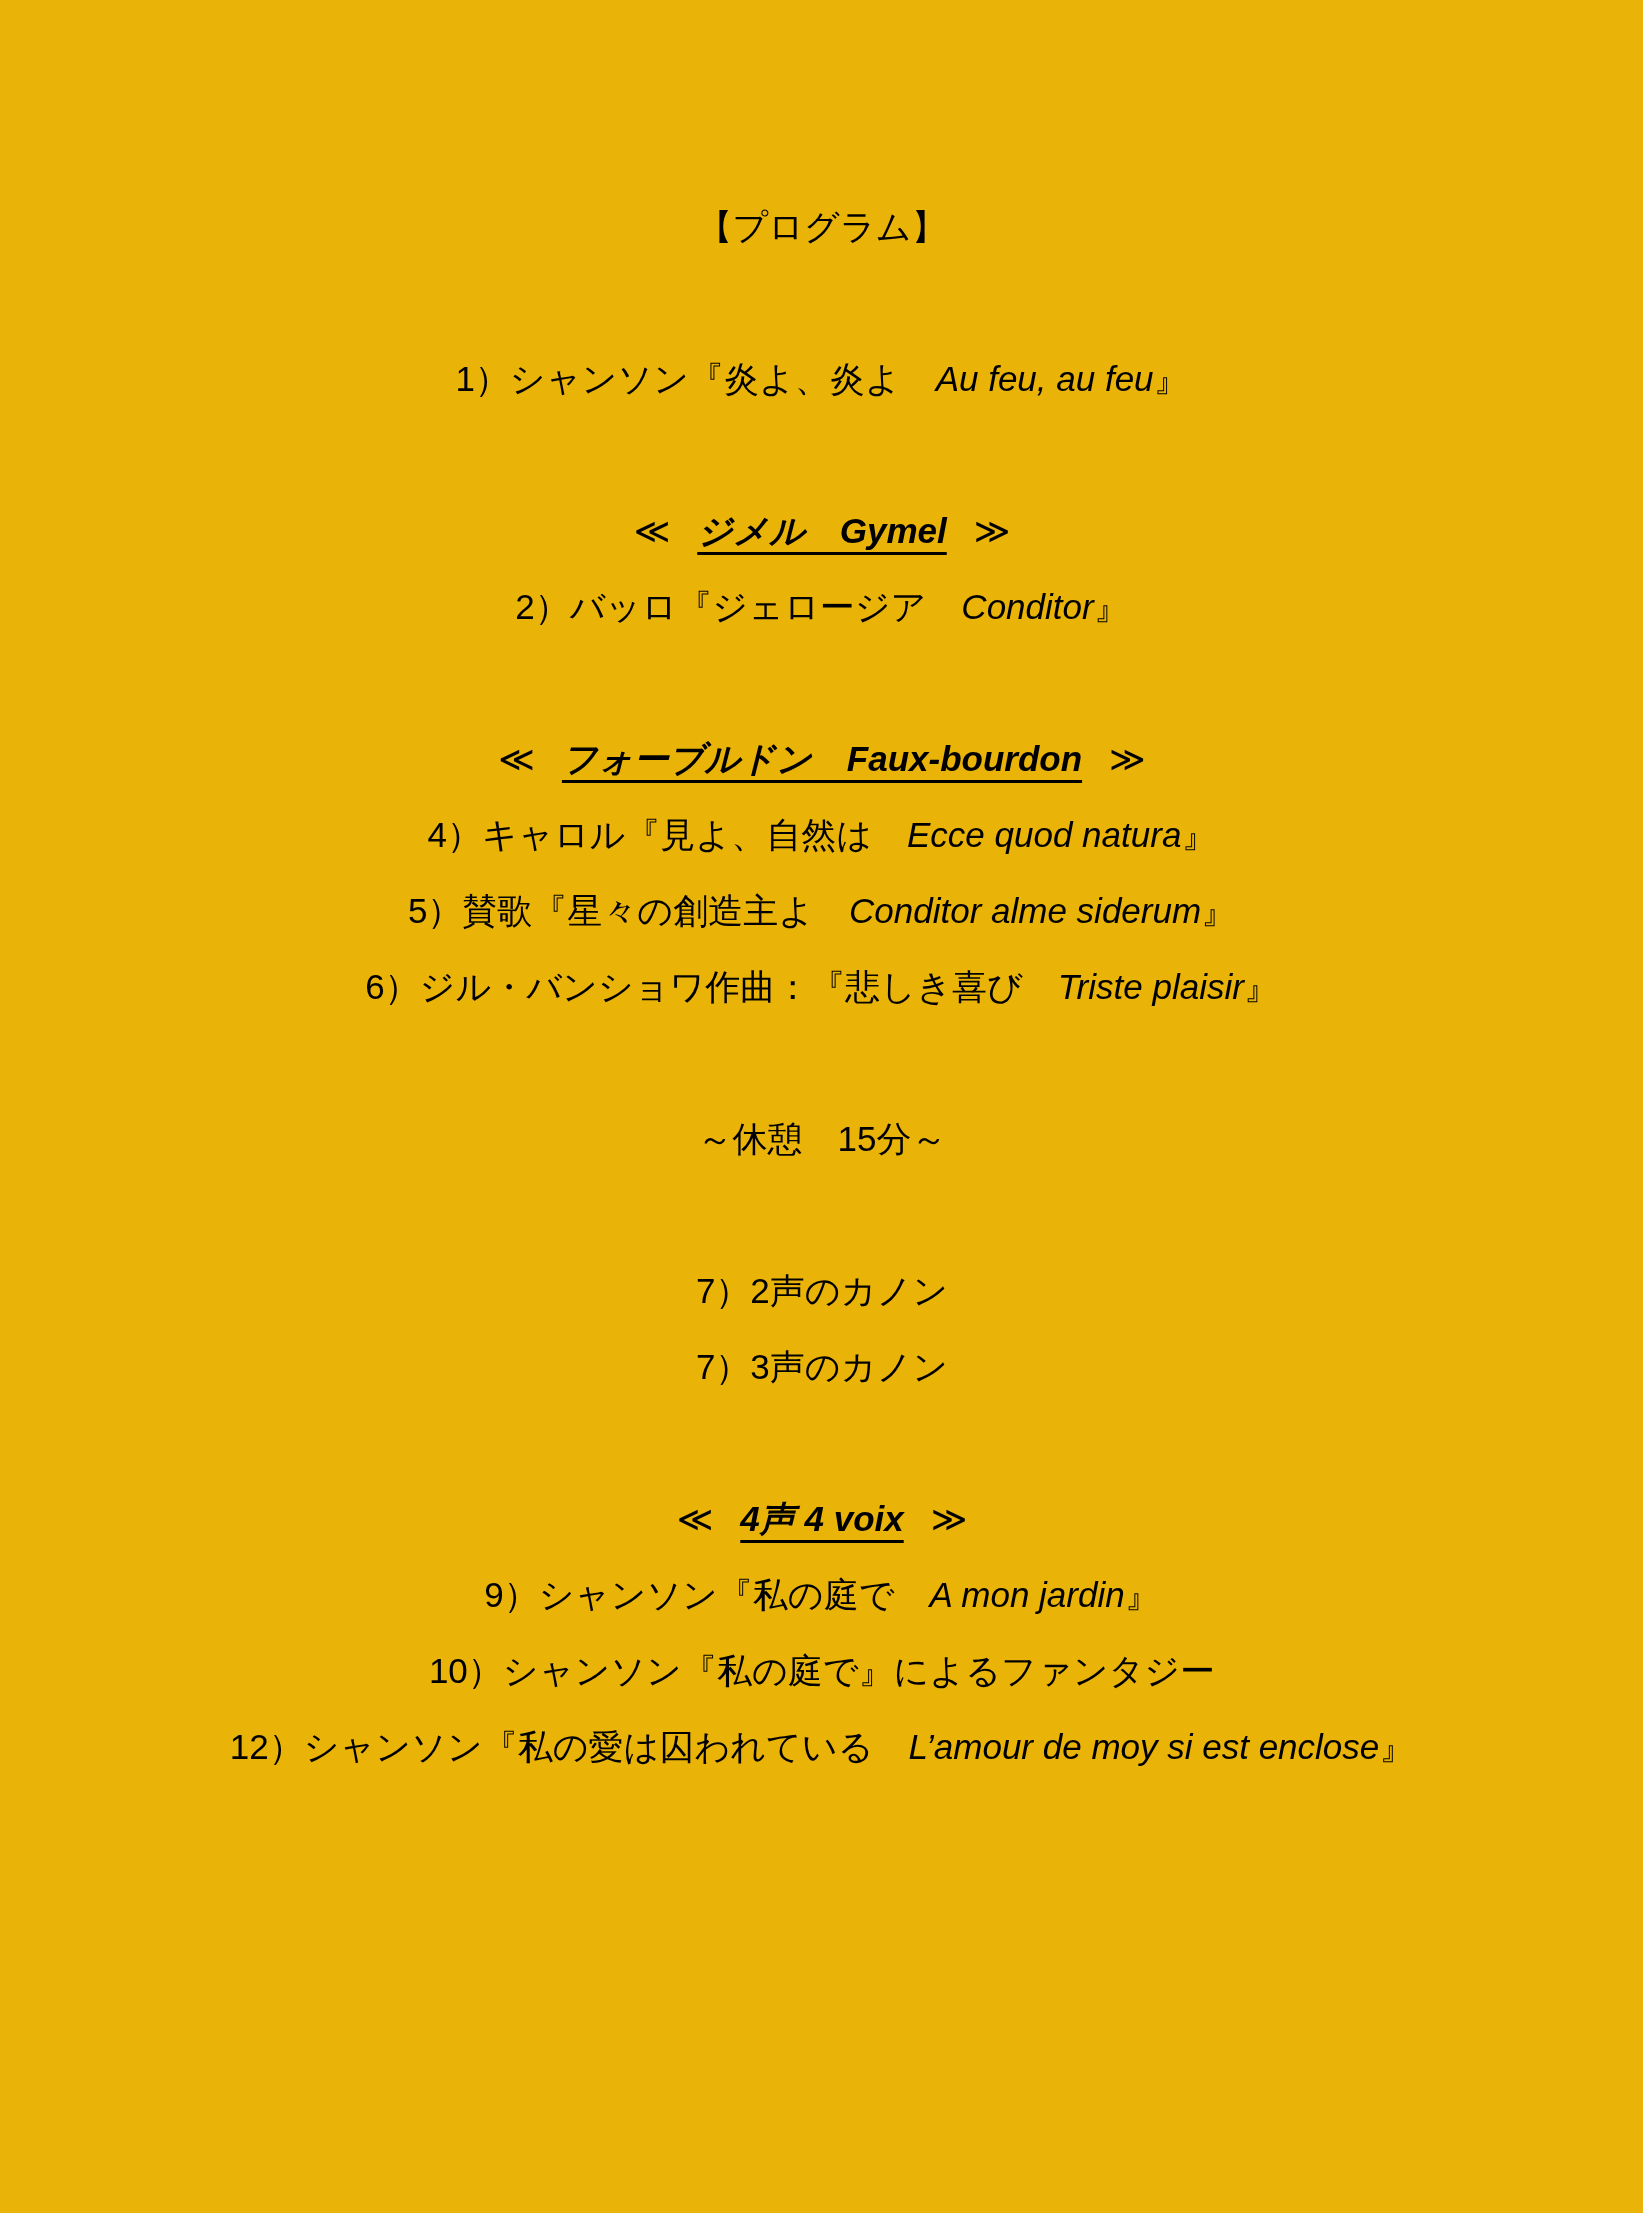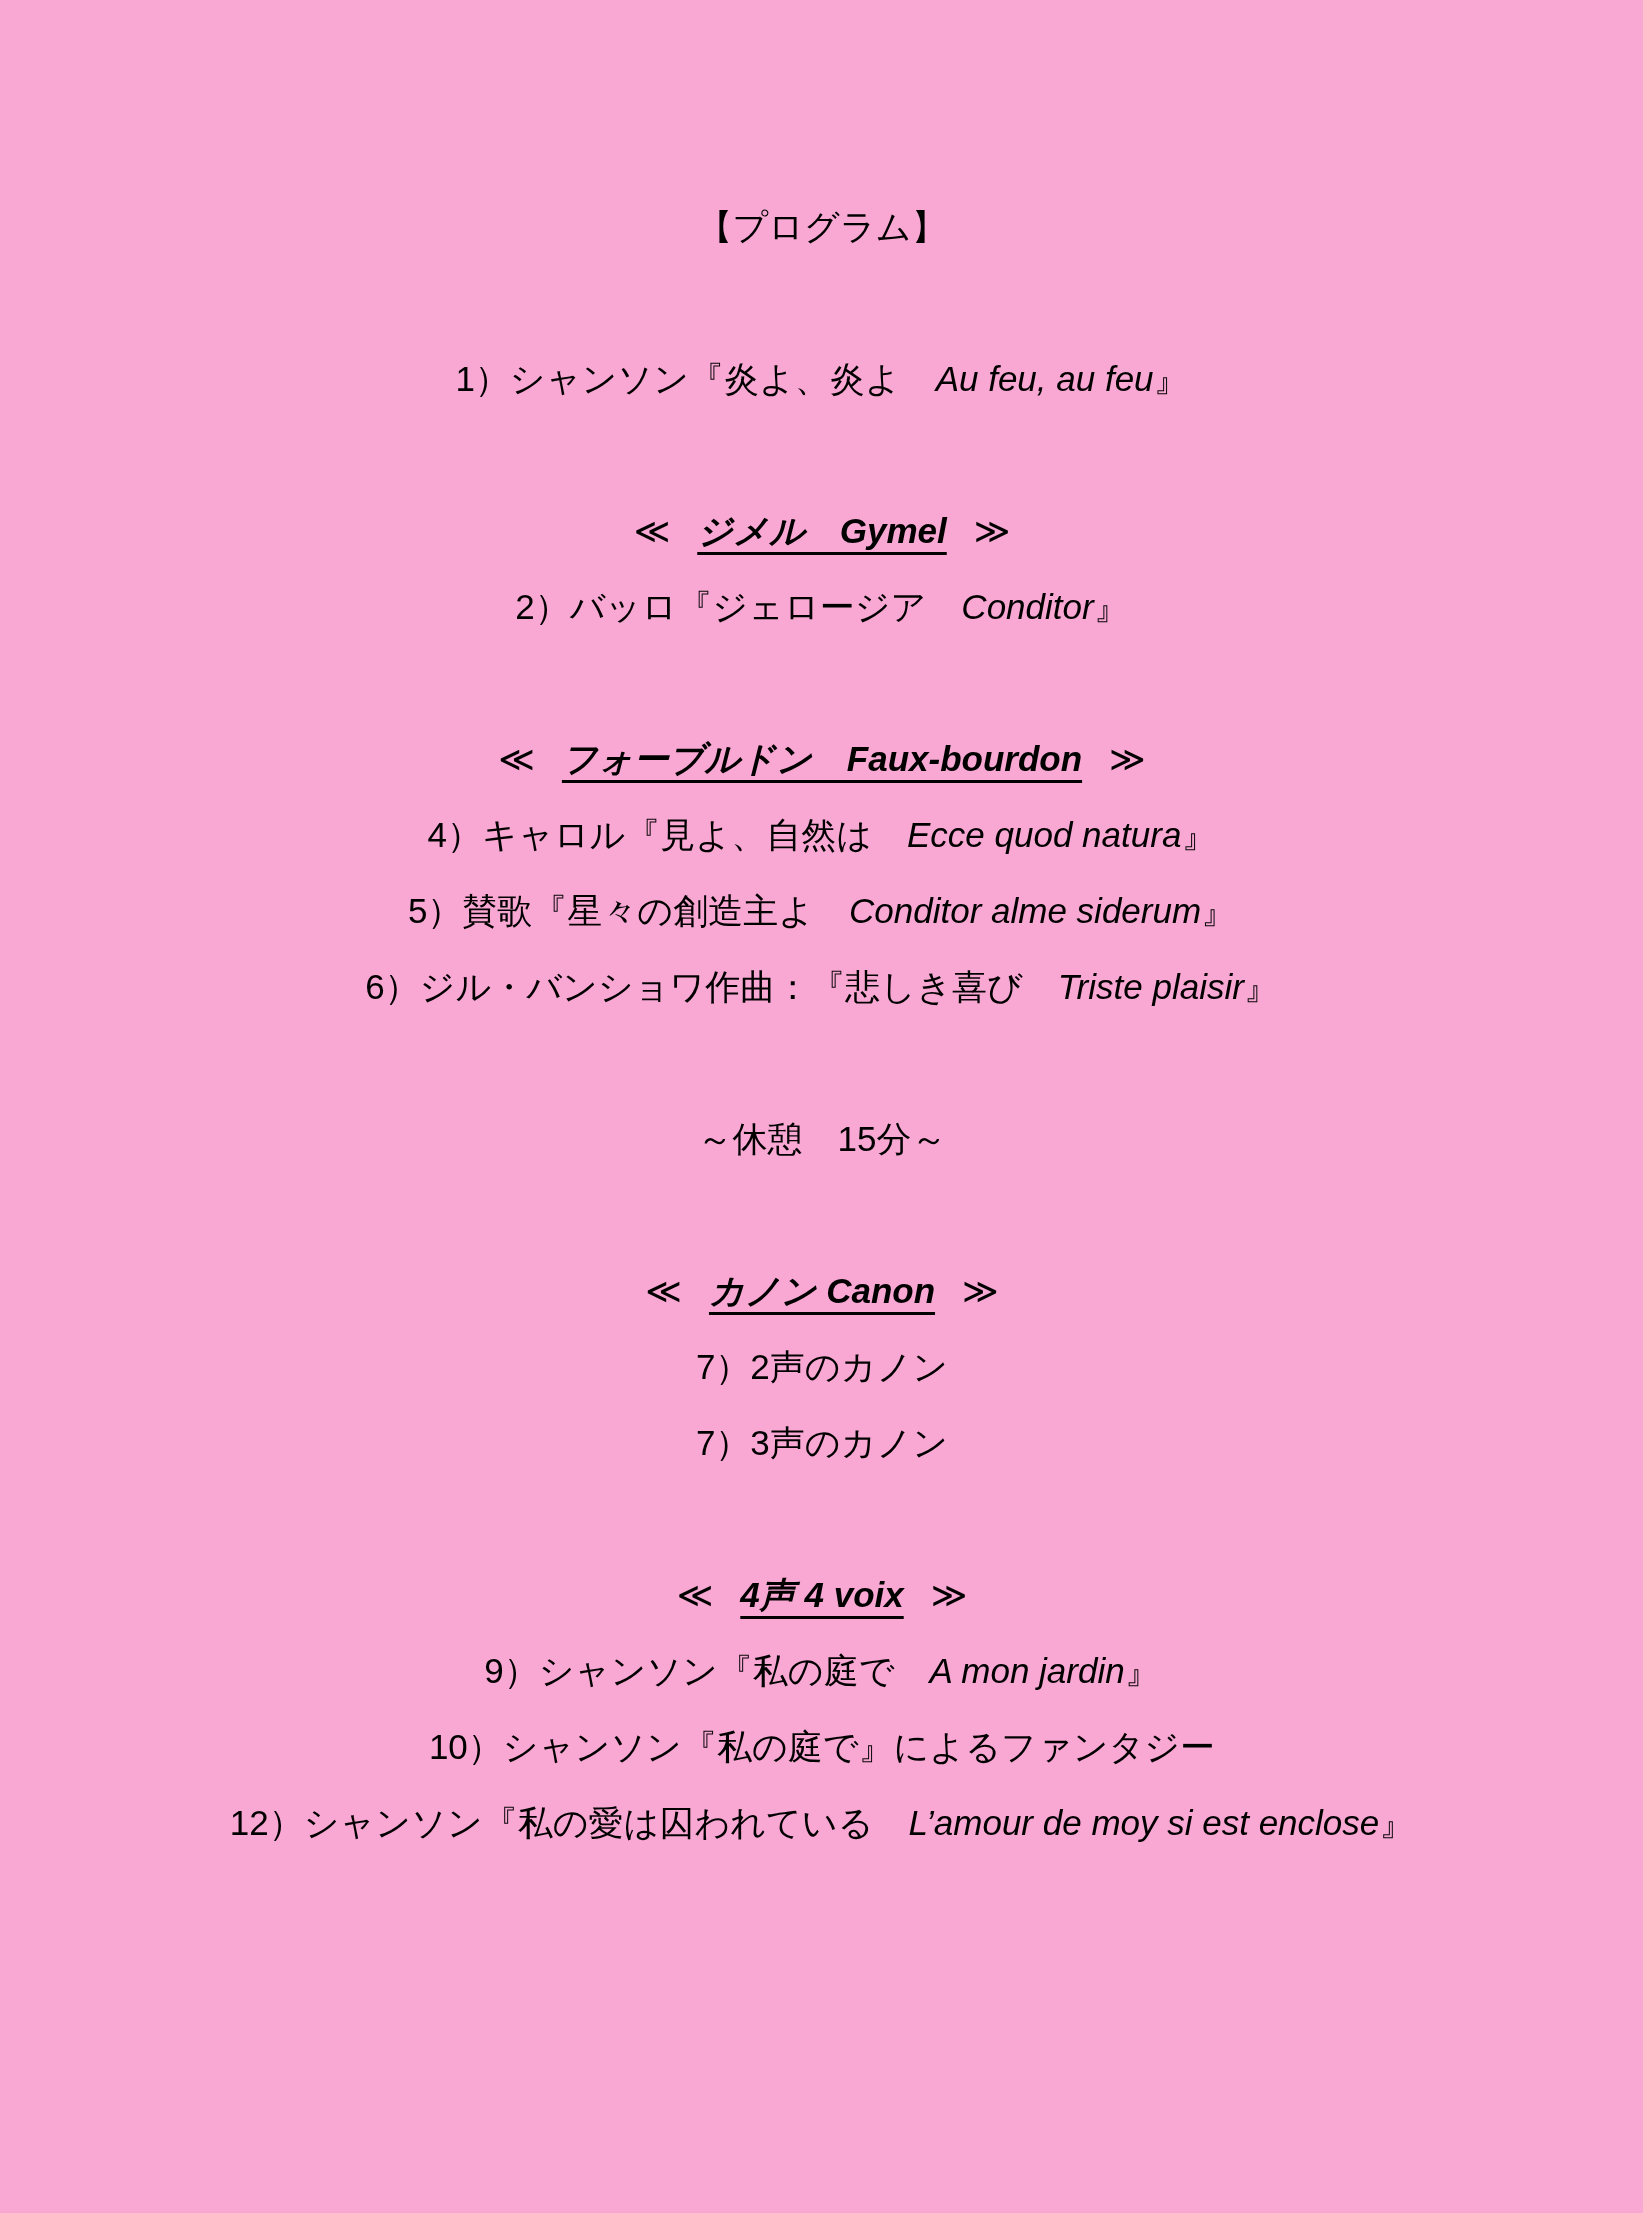--- a/index.html
+++ b/index.html
@@ -4,21 +4,21 @@
 <style>
   html, body {
     margin: 0;
     padding: 0;
     background: #ffffff;
   }
   .page {
     position: relative;
     width: 1644px;
     height: 2214px;
-    background: #f9a8d4;
+    background: #eab308;
     color: #000000;
     font-family: "Liberation Sans", "DejaVu Sans", sans-serif;
     overflow: hidden;
   }
   .content {
     position: absolute;
     top: 189px;
     left: 0;
     width: 100%;
     text-align: center;
@@ -54,21 +54,20 @@
       <div class="line heading"><span class="h-open">≪</span><span class="h-text">ジメル　Gymel</span><span class="h-close">≫</span></div>
       <div class="line item"><span class="jp">2）バッロ『ジェロージア　</span><span class="latin">Conditor</span><span class="jp">』</span></div>
       <div class="line spacer"></div>
       <div class="line heading"><span class="h-open">≪</span><span class="h-text">フォーブルドン　Faux-bourdon</span><span class="h-close">≫</span></div>
       <div class="line item"><span class="jp">4）キャロル『見よ、自然は　</span><span class="latin">Ecce quod natura</span><span class="jp">』</span></div>
       <div class="line item"><span class="jp">5）賛歌『星々の創造主よ　</span><span class="latin">Conditor alme siderum</span><span class="jp">』</span></div>
       <div class="line item"><span class="jp">6）ジル・バンショワ作曲：『悲しき喜び　</span><span class="latin">Triste plaisir</span><span class="jp">』</span></div>
       <div class="line spacer"></div>
       <div class="line note"><span>～休憩　15分～</span></div>
       <div class="line spacer"></div>
-      <div class="line heading"><span class="h-open">≪</span><span class="h-text">カノン Canon</span><span class="h-close">≫</span></div>
       <div class="line item"><span class="jp">7）2声のカノン</span><span class="latin"></span><span class="jp"></span></div>
       <div class="line item"><span class="jp">7）3声のカノン</span><span class="latin"></span><span class="jp"></span></div>
       <div class="line spacer"></div>
       <div class="line heading"><span class="h-open">≪</span><span class="h-text">4声 4 voix</span><span class="h-close">≫</span></div>
       <div class="line item"><span class="jp">9）シャンソン『私の庭で　</span><span class="latin">A mon jardin</span><span class="jp">』</span></div>
       <div class="line item"><span class="jp">10）シャンソン『私の庭で』によるファンタジー</span><span class="latin"></span><span class="jp"></span></div>
       <div class="line item"><span class="jp">12）シャンソン『私の愛は囚われている　</span><span class="latin">L’amour de moy si est enclose</span><span class="jp">』</span></div>
     </div>
 </div>
 

